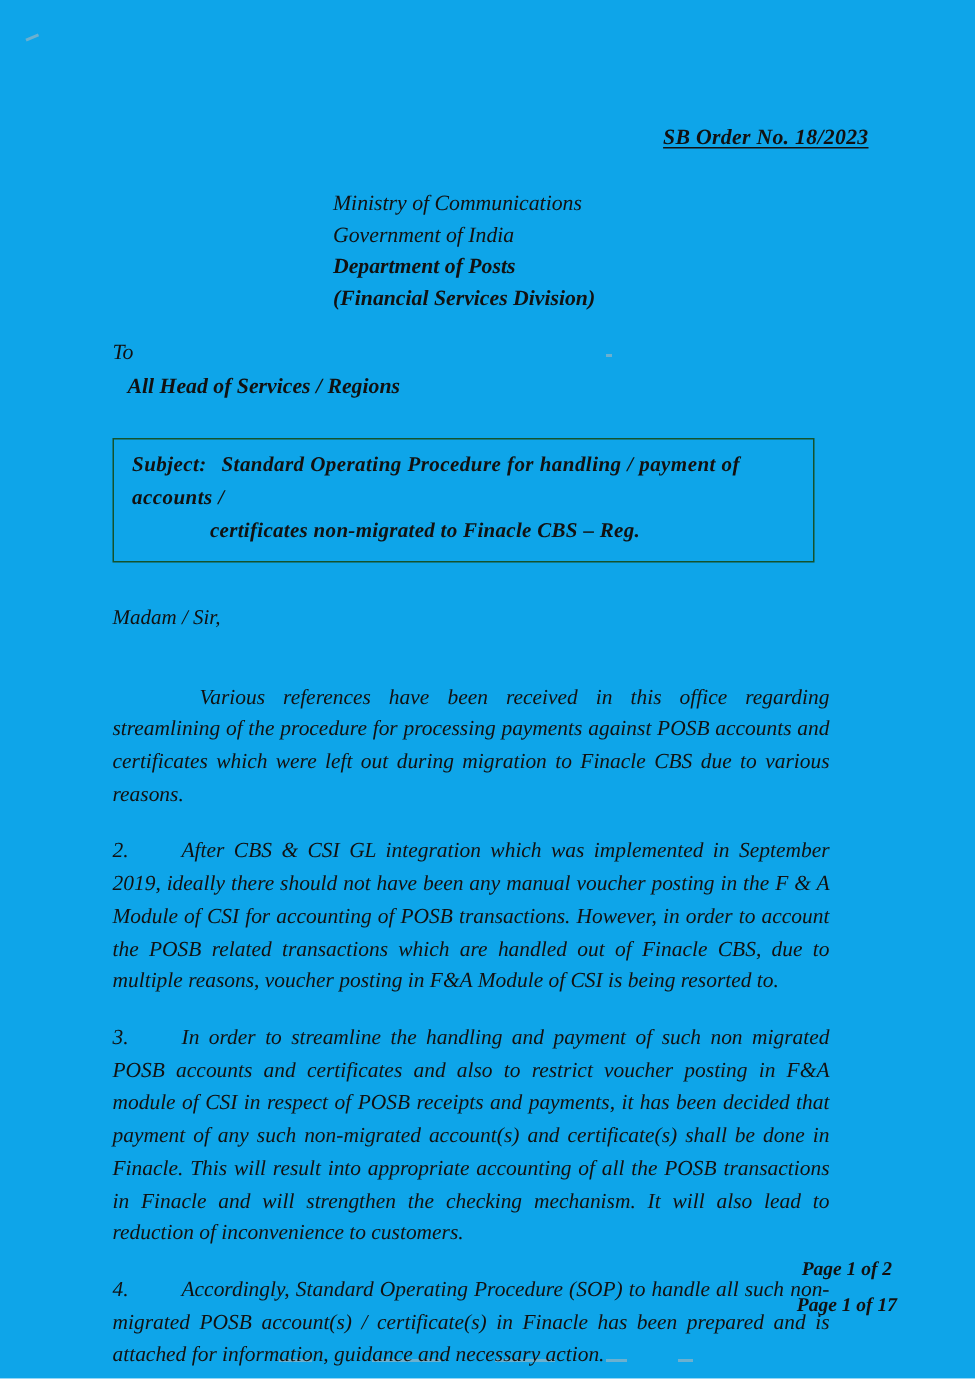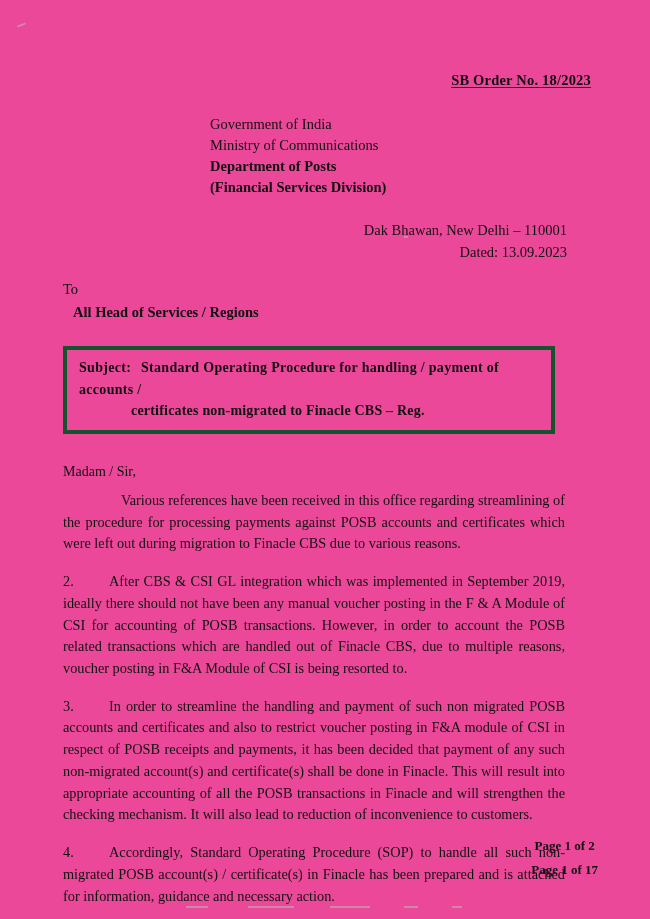--- a/index.html
+++ b/index.html
@@ -11,22 +11,23 @@
     width: 650px;
     height: 919px;
     font-family: "Liberation Serif", serif;
     color: #111111;
     position: relative;
     overflow: hidden;
   }
   .page {
     position: absolute;
     inset: 0;
-    background: #ec4899;
-    padding: 0;
+    background: #0ea5e9;
+    padding: 12px;
+    font-style: italic;
   }
   
   .edge-mark {
     position: absolute;
     background: #b9b9b9;
     opacity: .55;
   }
   .mark-top-left { left: 17px; top: 24px; width: 9px; height: 2px; transform: rotate(-22deg); }
   .mark-bottom-1 { left: 186px; bottom: 11px; width: 22px; height: 2px; }
   .mark-bottom-2 { left: 248px; bottom: 11px; width: 46px; height: 2px; }
@@ -77,21 +78,21 @@
   }
   .to-block .addressee {
     font-weight: bold;
     padding-left: 10px;
   }
 
   .subject-box {
     margin-top: 22px;
     margin-left: 8px;
     margin-right: 40px;
-    border: 4px solid #14532d;
+    border: 1px solid #14532d;
     padding: 7px 10px 8px 12px;
     font-weight: bold;
     font-size: 14px;
     line-height: 1.55;
   }
   .subject-box .lbl { margin-right: 6px; }
   .subject-line1 { letter-spacing: .3px; }
   .subject-line2 { padding-left: 52px; letter-spacing: .2px; }
 
   .salutation {
@@ -101,21 +102,21 @@
   }
 
   .para {
     margin-top: 16px;
     padding-left: 8px;
     padding-right: 30px;
     font-size: 14.3px;
     line-height: 1.52;
     text-align: justify;
   }
-  .para.first { text-indent: 58px; margin-top: 10px; }
+  .para.first { text-indent: 58px; margin-top: 34px; }
   .para .num {
     display: inline-block;
     width: 46px;
   }
 
   .footer {
     position: absolute;
     right: 52px;
     bottom: 36px;
     text-align: center;
@@ -137,30 +138,26 @@
   <div class="edge-mark mark-bottom-4"></div>
   <div class="edge-mark mark-bottom-5"></div>
 
   <div class="content">
 
     <div class="order-no">
       <span>SB Order No. 18/2023</span>
     </div>
 
     <div class="ref-block">
+      <div class="ln">Ministry of Communications</div>
       <div class="ln">Government of India</div>
-      <div class="ln">Ministry of Communications</div>
       <div class="ln b">Department of Posts</div>
       <div class="ln b">(Financial Services Division)</div>
     </div>
 
-    <div class="place-block">
-      <div>Dak Bhawan, New Delhi – 110001</div>
-      <div>Dated: 13.09.2023</div>
-    </div>
 
     <div class="to-block">
       <div>To</div>
       <div class="addressee">All Head of Services / Regions</div>
     </div>
 
     <div class="subject-box">
       <div class="subject-line1">
         <span class="lbl">Subject:</span>
         <span>Standard Operating Procedure for handling / payment of accounts /</span>

